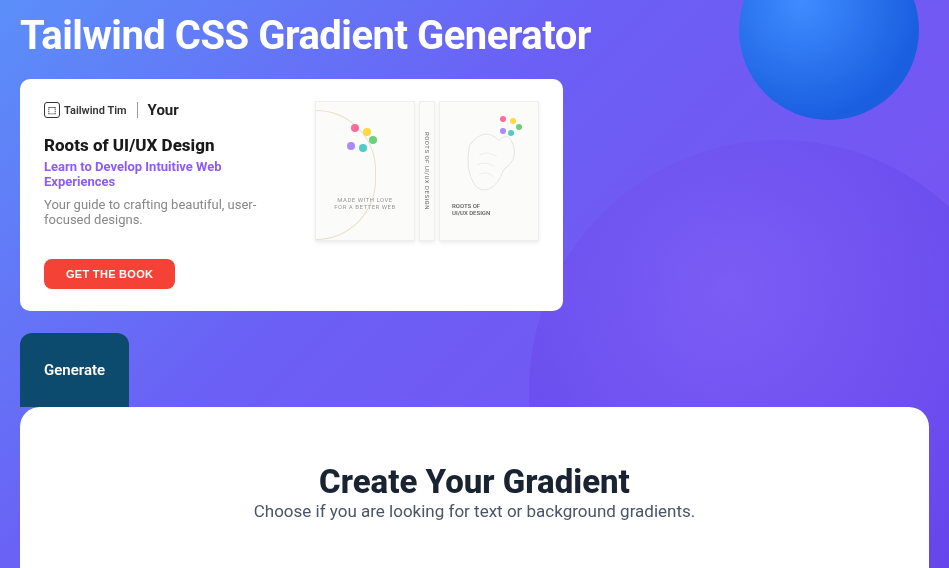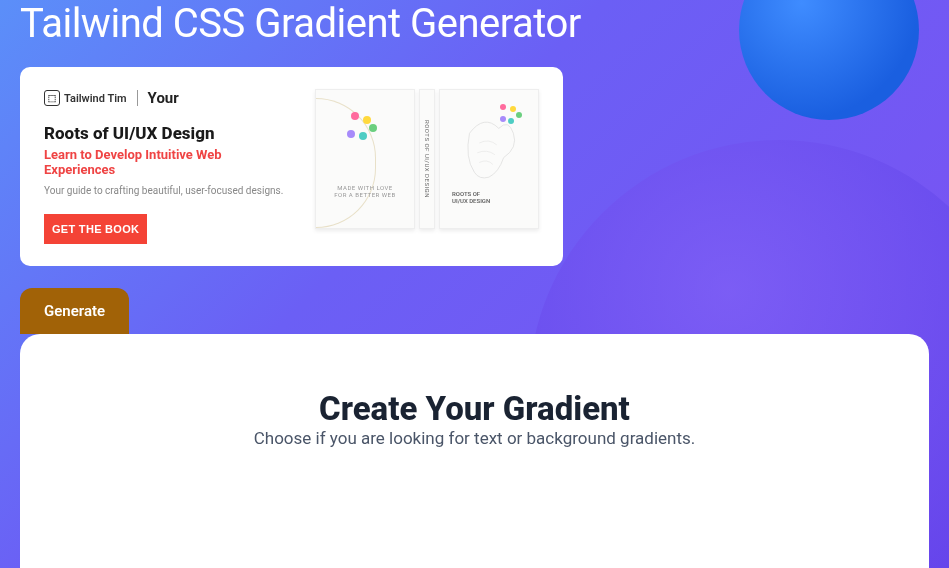--- a/index.html
+++ b/index.html
@@ -37,23 +37,23 @@
       z-index: 0;
     }
     .container {
       position: relative;
       z-index: 1;
       padding: 0 20px;
     }
     .hero-title {
       color: #fff;
       font-size: 40px;
-      font-weight: 400;
+      font-weight: 700;
       letter-spacing: -0.5px;
-      padding-top: 0;
+      padding-top: 12px;
       margin-bottom: 20px;
     }
     .hero-subtitle {
       color: #fff;
       font-size: 17px;
       line-height: 1.5;
       max-width: 520px;
       margin-bottom: 20px;
     }
     .book-card {
@@ -104,34 +104,34 @@
     }
     .book-title {
       font-size: 17px;
       font-weight: 800;
       color: #1a1a1a;
       margin-bottom: 4px;
     }
     .book-subtitle {
       font-size: 13px;
       font-weight: 700;
-      color: #ef4444;
+      color: #8b5cf6;
       margin-bottom: 8px;
     }
     .book-desc {
-      font-size: 10px;
+      font-size: 13px;
       color: #888;
-      margin-bottom: 18px;
+      margin-bottom: 32px;
     }
     .get-book-btn {
       background: #f44336;
       color: #fff;
       border: none;
-      padding: 9px 8px;
-      border-radius: 0;
+      padding: 9px 22px;
+      border-radius: 8px;
       font-size: 11px;
       font-weight: 700;
       letter-spacing: 0.3px;
       cursor: pointer;
     }
     .book-right {
       display: flex;
       gap: 4px;
       align-items: flex-end;
     }
@@ -209,23 +209,23 @@
       top: 14px;
       left: 10px;
       right: 10px;
       bottom: 40px;
       opacity: 0.25;
     }
     .tab-container {
       margin-top: 22px;
     }
     .tab {
-      background: #a16207;
+      background: #0c4a6e;
       color: #fff;
-      padding: 14px 24px;
+      padding: 28px 24px;
       border-radius: 12px 12px 0 0;
       display: inline-block;
       font-size: 15px;
       font-weight: 600;
     }
     .main-panel {
       background: #fff;
       border-radius: 20px 20px 0 0;
       margin-top: 0px;
       padding: 55px 40px 50px;

